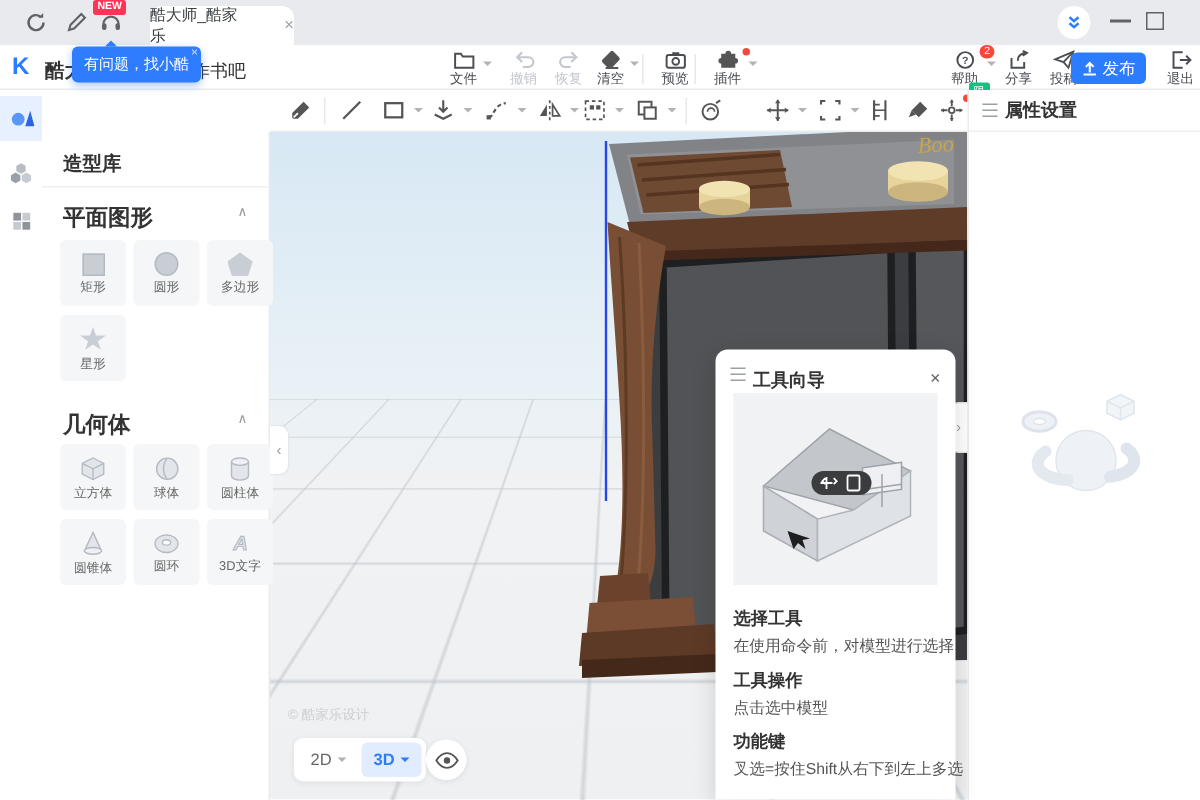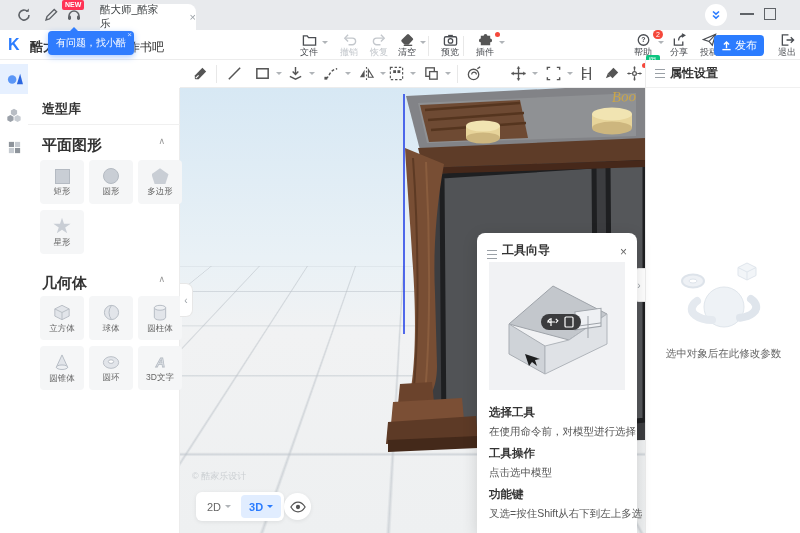--- a/index.html
+++ b/index.html
@@ -86,21 +86,21 @@
   .proppanel { position:absolute; left:645px; top:60px; width:155px; height:473px; background:#fff; border-left:1px solid #ececec; z-index:5; }
   .pp-header { position:absolute; left:0; top:0; width:155px; height:28px; border-bottom:1px solid #f0f0f0; display:flex; align-items:center; gap:5px; padding-left:9px; }
   .pp-title { font-size:12px; font-weight:bold; color:#333; }
   .hamburger { width:10px; height:9px; display:inline-block; border-top:1.5px solid #9aa0a6; border-bottom:1.5px solid #9aa0a6; position:relative; }
   .hamburger:after { content:""; position:absolute; left:0; top:2.5px; width:10px; height:1.5px; background:#9aa0a6; }
   .pp-empty { position:absolute; left:0; top:195px; width:155px; text-align:center; }
   .pp-hint { font-size:10.5px; color:#666; margin-top:8px; }
 
   
   .guide { position:absolute; left:477px; top:233px; width:160px; height:300px; background:#fff; border-radius:8px 8px 0 0; box-shadow:0 4px 16px rgba(0,0,0,.14); z-index:8; }
-  .g-header { position:absolute; left:0; top:0; width:160px; height:26px; display:flex; align-items:flex-end; gap:5px; padding:0 10px; }
+  .g-header { position:absolute; left:0; top:0; width:160px; height:26px; display:flex; align-items:flex-start; gap:5px; padding:12px 10px; }
   .g-title { font-size:12px; font-weight:bold; color:#333; flex:1; }
   .g-close { color:#666; font-size:12px; cursor:pointer; }
   .g-img { position:absolute; left:12px; top:29px; width:136px; height:128px; background:#f1f2f4; }
   .g-body { position:absolute; left:12px; top:164px; width:140px; }
   .g-h { font-size:11.5px; font-weight:bold; color:#333; margin-top:8px; }
   .g-p { font-size:10.5px; color:#555; margin-top:4px; line-height:1.35; white-space:nowrap; }
 
   .gold-script { font-family:"Liberation Serif","DejaVu Serif",serif; font-style:italic; fill:#c9a54a; font-size:15px; }
 </style>
 </head>
@@ -504,21 +504,20 @@
     <div class="pp-empty">
       <svg width="110" height="82" viewBox="0 0 110 82">
         <ellipse cx="24" cy="26" rx="11" ry="6.5" fill="#eef1f5" stroke="#dde3ea" stroke-width="2"></ellipse>
         <ellipse cx="24" cy="26" rx="4" ry="2" fill="#fff" stroke="#dde3ea"></ellipse>
         <path d="M78 8l9 4.5v8L78 25l-9-4.5v-8z" fill="#f2f5f8" stroke="#dfe5ec"></path>
         <path d="M69 12.5l9 4.5 9-4.5M78 17v8" fill="none" stroke="#dfe5ec"></path>
         <circle cx="55" cy="52" r="20" fill="#eef2f6" stroke="#e0e6ec"></circle>
         <path d="M28 46c-6 4-7 10-2 14 4 3 10 5 17 5" fill="none" stroke="#e4e9ef" stroke-width="8" stroke-linecap="round"></path>
         <path d="M82 44c6 4 7 10 2 14-3 2.5-8 4.2-13 4.8" fill="none" stroke="#dfe5ec" stroke-width="8" stroke-linecap="round"></path>
       </svg>
-      <div class="pp-hint">选中对象后在此修改参数</div>
     </div>
   </div>
 
   <div class="guide">
     <div class="g-header">
       <span class="hamburger"></span>
       <span class="g-title">工具向导</span>
       <span class="g-close">×</span>
     </div>
     <div class="g-img">

